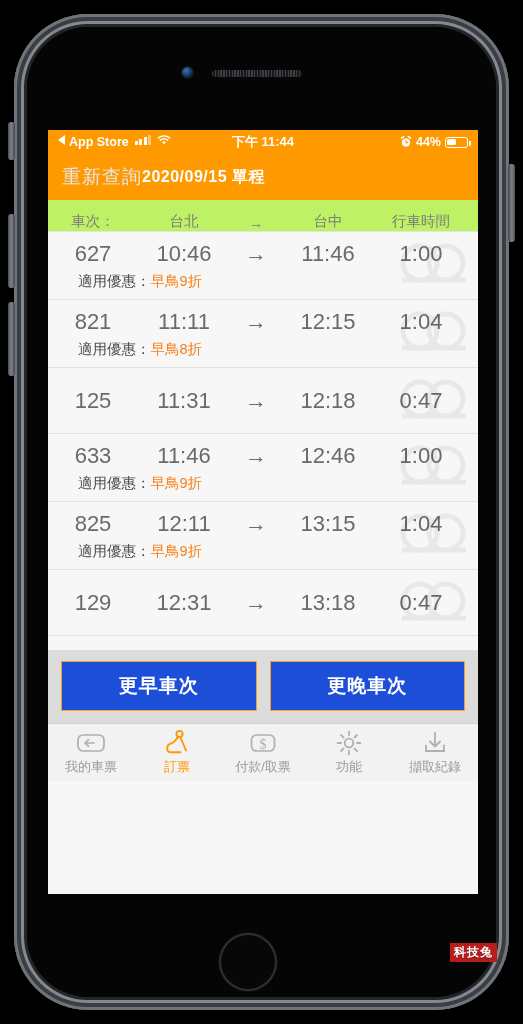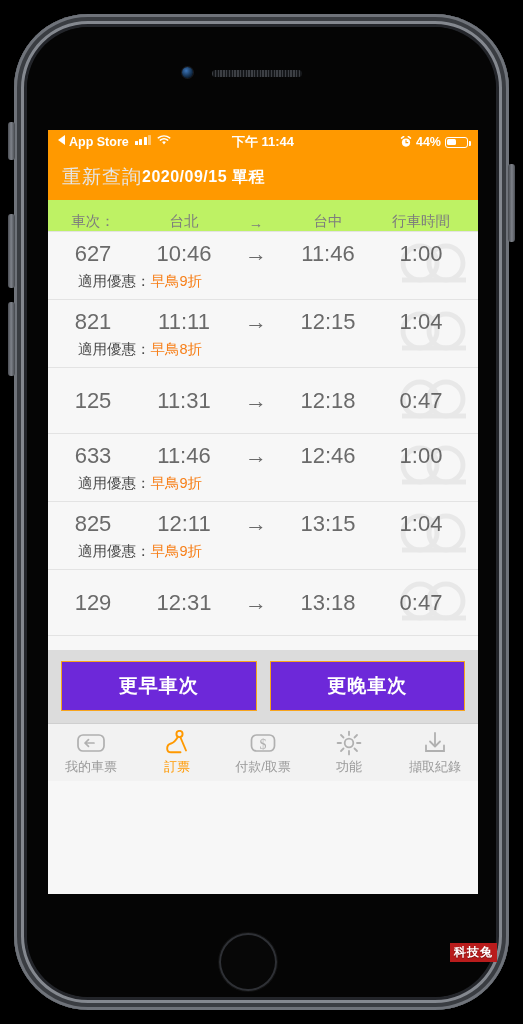--- a/index.html
+++ b/index.html
@@ -66,21 +66,21 @@
   .c-dep   { width:92px; text-align:center; }
   .c-arrow { width:52px; text-align:center; color:#6a6a6a; }
   .c-arr   { width:92px; text-align:center; }
   .c-dur   { width:94px; text-align:center; }
   #table-header .c-train,#table-header .c-dep,#table-header .c-arrow,
   #table-header .c-arr,#table-header .c-dur { color:#7d7d7d; }
   #rows-viewport { height:418px; overflow:hidden; }
 
   
   #action-bar { background:#dcdcdc; padding:11px 13px 12px; display:flex; gap:13px; }
-  .action-btn { flex:1; background:#6d28d9; color:#fff; font-size:19px; font-weight:bold;
+  .action-btn { flex:1; background:#1d4ed8; color:#fff; font-size:19px; font-weight:bold;
     text-align:center; padding:11px 0; border:1px solid #f7a41c; letter-spacing:1px; }
 
   
   #tab-bar { background:#f2f2f2; border-top:1px solid #cfcfcf; display:flex; height:58px; }
   .tab-item { flex:1; display:flex; flex-direction:column; align-items:center; justify-content:center; gap:2px; }
   .tab-label { font-size:13px; color:#9a9a9a; }
   .tab-item.active .tab-label { color:#f90; }
   .tab-icon { height:26px; display:flex; align-items:center; justify-content:center; }
 
   #watermark { position:absolute; right:12px; bottom:48px; background:#b91c1c; color:#fff;

